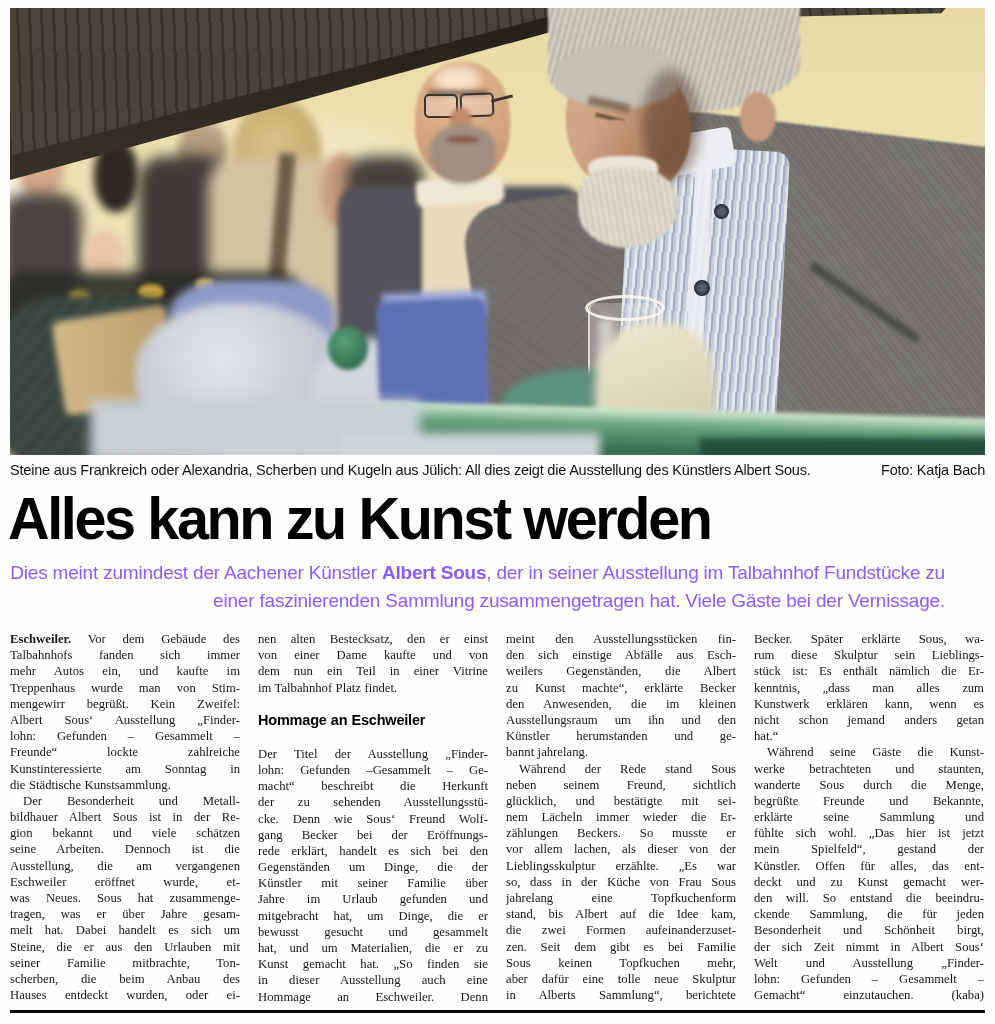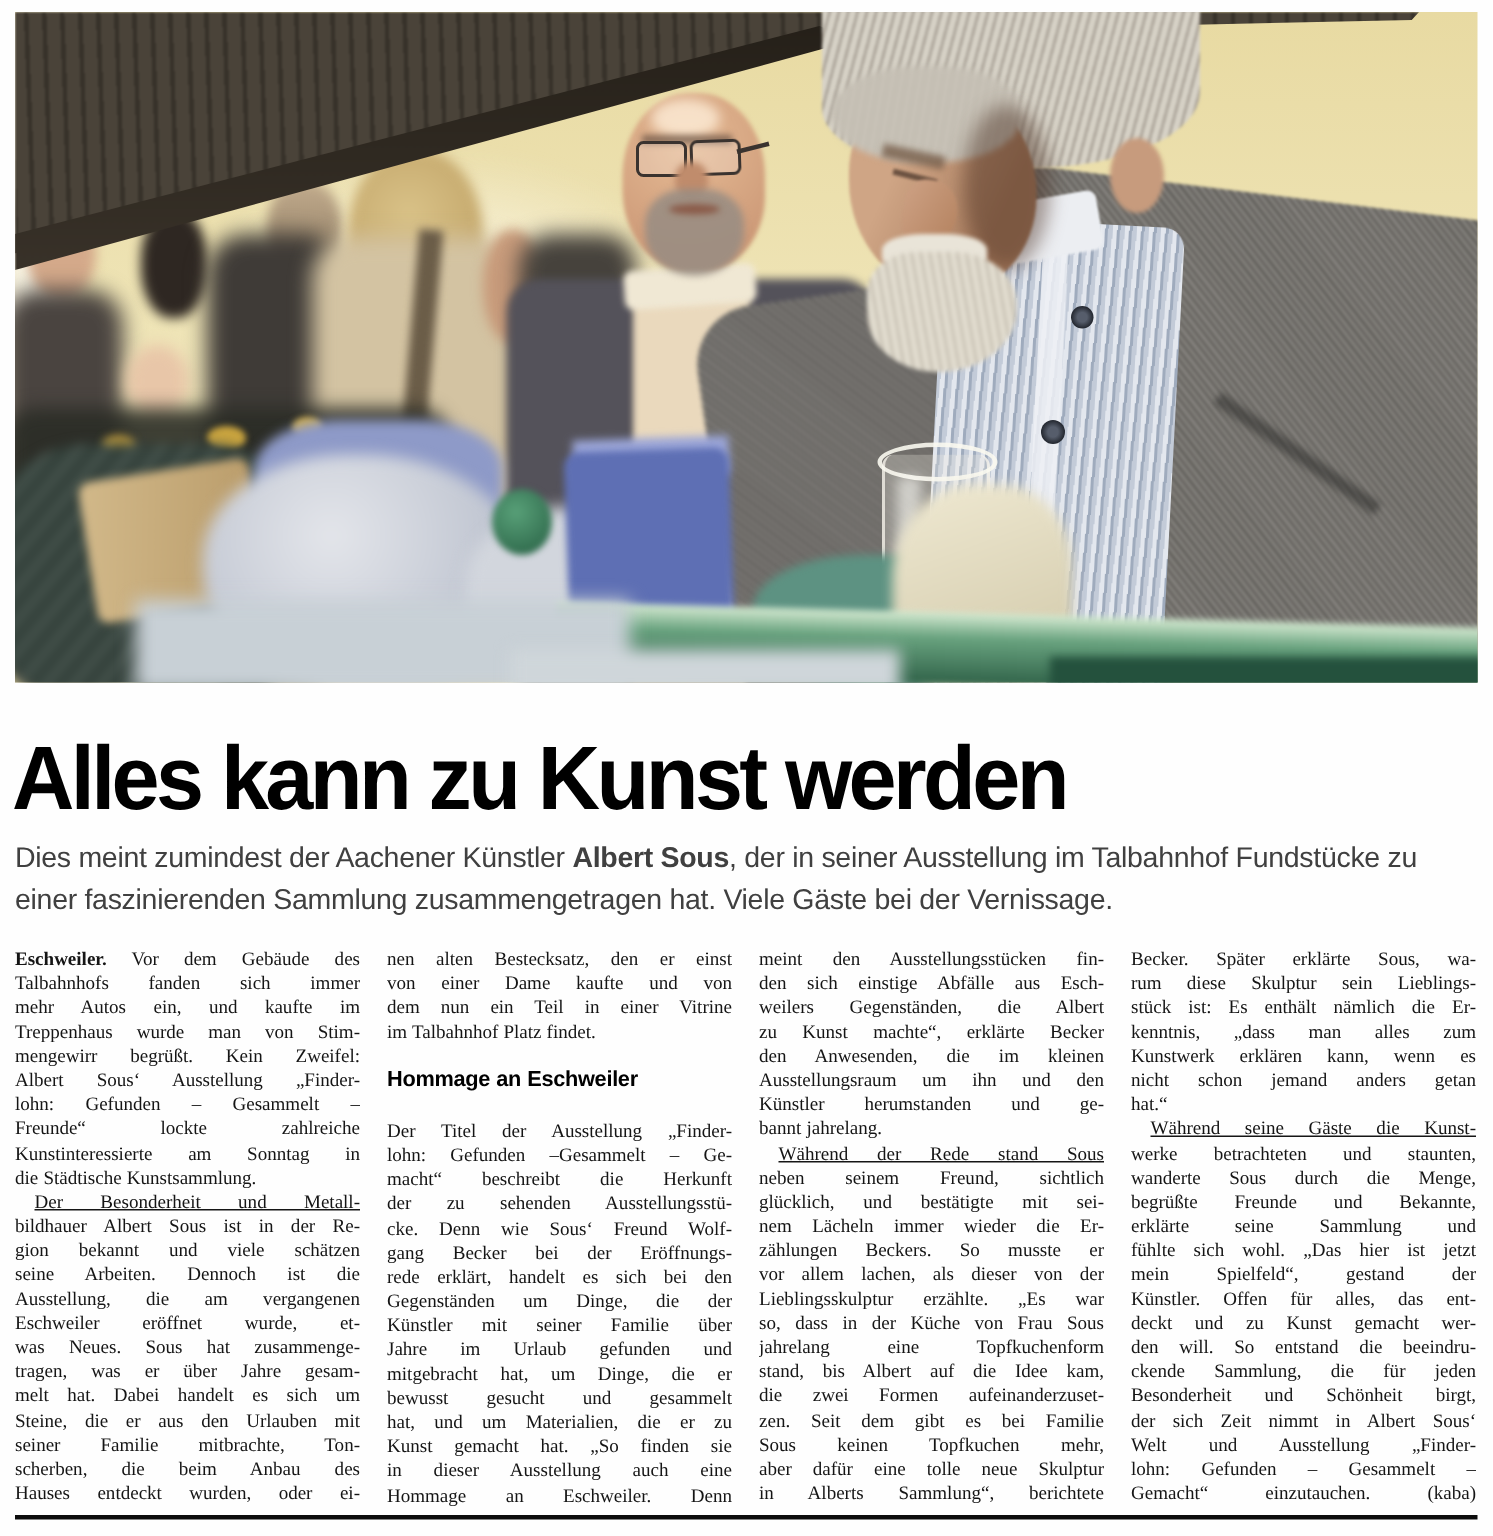--- a/index.html
+++ b/index.html
@@ -13,30 +13,30 @@
 
   
   .caption-row{position:absolute;left:10px;top:462px;width:975px;display:flex;
                justify-content:space-between;font-size:14.5px;letter-spacing:-0.2px;color:#111;}
 
   
   h1.headline{position:absolute;left:8px;top:486px;margin:0;font-size:60px;font-weight:bold;
               letter-spacing:-2.5px;white-space:nowrap;color:#000;
               transform:scaleX(.96);transform-origin:left center;line-height:1.1;}
   .standfirst{position:absolute;left:10px;top:559px;width:935px;margin:0;
-              font-size:19px;line-height:27.5px;letter-spacing:-0.2px;color:#404040;}
+              font-size:19px;line-height:27.5px;letter-spacing:-0.2px;color:#8b5cf6;text-align:right;}
 
   
   .cols{position:absolute;left:10px;top:631px;width:975px;display:flex;gap:18px;
         font-family:"Liberation Serif",serif;font-size:12.7px;color:#151515;}
   .col{width:230px;}
   .ln{height:16.2px;line-height:16.2px;text-align:justify;text-align-last:justify;
       overflow:hidden;word-spacing:.02em;}
   .ln.e{text-align-last:left;}
-  .ln.i{text-indent:13px;text-decoration:underline;}
+  .ln.i{text-indent:13px;}
   .ln.h{font-family:"Liberation Sans",sans-serif;font-weight:bold;font-size:14.5px;
         letter-spacing:-0.2px;text-align-last:left;margin:16px 0 17px;height:17px;line-height:17px;color:#000;}
   .ln b{font-weight:bold;}
 
   .rule{position:absolute;left:10px;top:1010px;width:975px;border-top:3.5px solid #0c0c0c;}
 </style>
 </head>
 <body>
 
 <div class="page">
@@ -112,20 +112,24 @@
     <i class="ph" style="left:372px;top:284px;width:104px;height:26px;background:#9aa5d8;transform:rotate(-2deg);filter:blur(3px);"></i>
     <i class="ph" style="left:368px;top:292px;width:110px;height:135px;background:#5e6fb4 radial-gradient(circle at 30% 25%,rgba(255,255,255,.85) 0 12%,rgba(255,255,255,0) 30%),#5e6fb4 radial-gradient(circle at 70% 60%,rgba(230,235,250,.7) 0 15%,rgba(0,0,0,0) 35%),#5e6fb4 radial-gradient(circle at 45% 85%,rgba(40,50,110,.8) 0 18%,rgba(0,0,0,0) 40%);background-color:#5e6fb4;transform:rotate(-2deg);border-radius:10px;filter:blur(2.5px);"></i>
     <i class="ph" style="left:492px;top:362px;width:185px;height:90px;background:#5d9282 radial-gradient(circle at 30% 40%,rgba(20,40,30,.6) 0 6%,rgba(0,0,0,0) 12%),#5d9282 radial-gradient(circle at 60% 55%,rgba(235,245,240,.7) 0 5%,rgba(0,0,0,0) 12%),#5d9282 radial-gradient(circle at 80% 35%,rgba(20,40,30,.5) 0 7%,rgba(0,0,0,0) 14%);background-color:#5d9282;border-radius:40% 45% 35% 45%;filter:blur(3px);"></i>
     <i class="ph" style="left:585px;top:315px;width:120px;height:140px;background:linear-gradient(160deg,#efe9d2,#cfc6a6);border-radius:45% 40% 30% 40%;filter:blur(4px);"></i>
     <i class="ph" style="left:360px;top:402px;width:640px;height:48px;background:linear-gradient(180deg,#d8ecd4,#69a37f 35%,#2f6148);transform:rotate(1.6deg);filter:blur(2px);"></i>
     <i class="ph" style="left:690px;top:430px;width:310px;height:25px;background:#24513d;filter:blur(3px);"></i>
     <i class="ph" style="left:80px;top:392px;width:330px;height:62px;background:#c8d0d6;filter:blur(6px);"></i>
     <i class="ph" style="left:330px;top:425px;width:260px;height:30px;background:#cfd6da;filter:blur(5px);"></i>
   </div>
 
+  <div class="caption-row">
+    <span>Steine aus Frankreich oder Alexandria, Scherben und Kugeln aus Jülich: All dies zeigt die Ausstellung des Künstlers Albert Sous.</span>
+    <span>Foto: Katja Bach</span>
+  </div>
 
   <h1 class="headline">Alles kann zu Kunst werden</h1>
 
   <p class="standfirst"><span>Dies meint zumindest der Aachener Künstler </span><b>Albert Sous</b><span>, der in seiner Ausstellung im Talbahnhof Fundstücke zu einer faszinierenden Sammlung zusammengetragen hat. Viele Gäste bei der Vernissage.</span></p>
 
   <div class="cols">
       <div class="col">
         <div class="ln j"><b>Eschweiler.</b> Vor dem Gebäude des</div>
         <div class="ln j">Talbahnhofs fanden sich immer</div>
         <div class="ln j">mehr Autos ein, und kaufte im</div>

